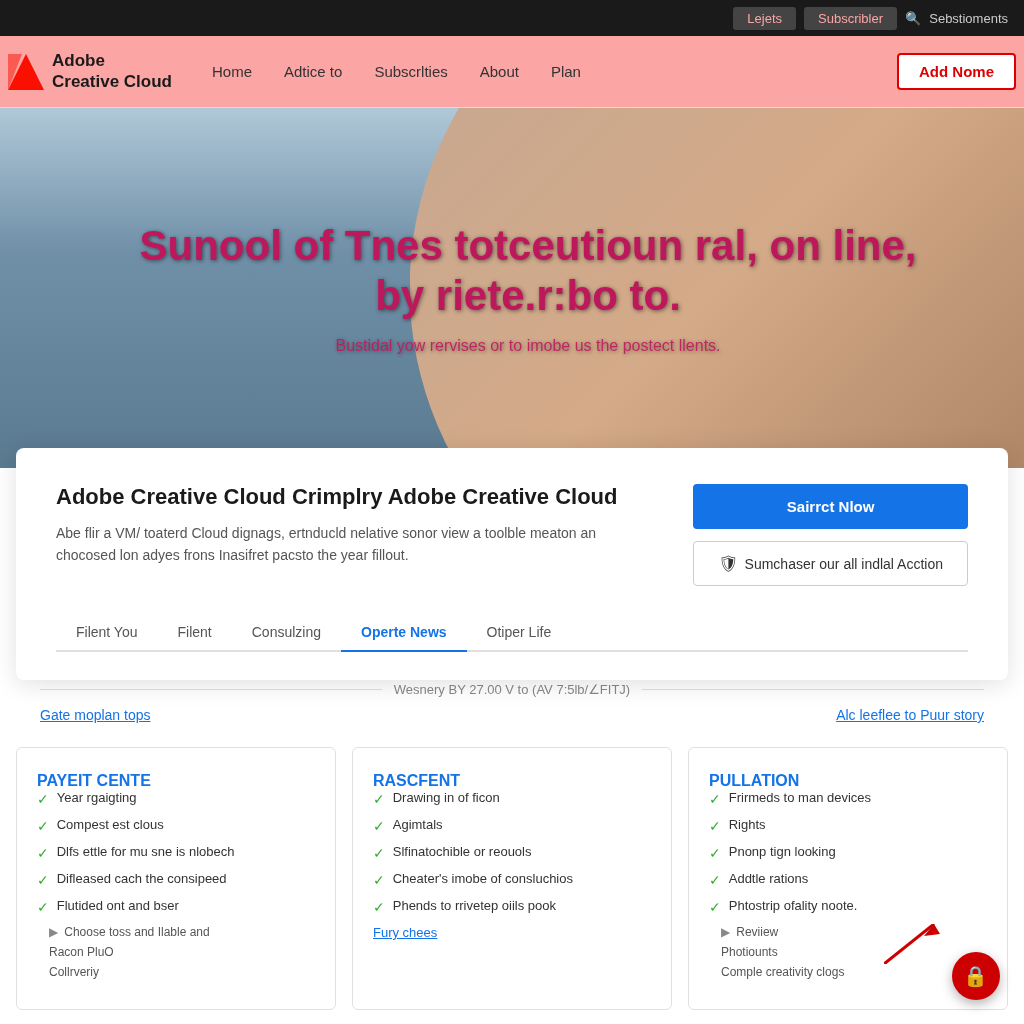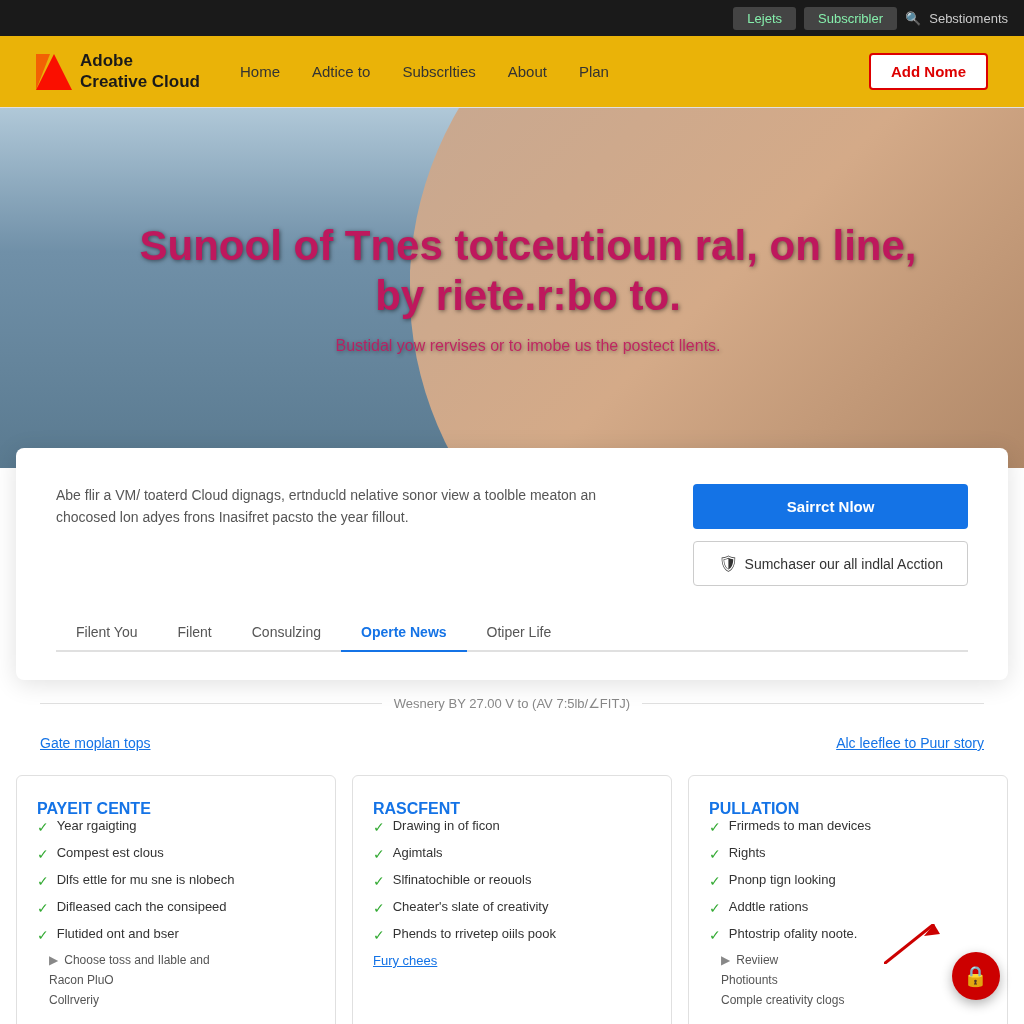--- a/index.html
+++ b/index.html
@@ -10,44 +10,44 @@
       background: #1a1a1a;
       height: 36px;
       display: flex;
       align-items: center;
       justify-content: flex-end;
       padding: 0 16px;
       gap: 8px;
     }
     .top-bar-btn {
       background: #444;
-      color: #86efac;
+      color: #fca5a5;
       border: none;
       padding: 4px 14px;
       font-size: 13px;
       border-radius: 3px;
       cursor: pointer;
     }
     .top-bar-search {
       display: flex;
       align-items: center;
       color: #ccc;
       font-size: 13px;
       gap: 4px;
     }
     .top-bar-user { color: #ccc; font-size: 13px; }
 
     
     .navbar {
-      background: #eab308;
+      background: #fca5a5;
       border-bottom: 1px solid #e0e0e0;
       height: 72px;
       display: flex;
       align-items: center;
-      padding: 0 36px;
+      padding: 0 8px;
       gap: 0;
     }
     .logo-area {
       display: flex;
       align-items: center;
       gap: 8px;
       margin-right: 40px;
     }
     .logo-icon {
       width: 36px;
@@ -206,21 +206,21 @@
       margin-bottom: -2px;
     }
     .tab-item.active {
       color: #1473e6;
       border-bottom-color: #1473e6;
       font-weight: 600;
     }
 
     
     .divider-area {
-      padding: 16px 40px;
+      padding: 2px 40px;
       display: flex;
       align-items: center;
       gap: 12px;
       color: #888;
       font-size: 13px;
     }
     .divider-line { flex: 1; height: 1px; background: #e0e0e0; }
 
     
     .link-row {
@@ -337,20 +337,21 @@
   <div class="hero-person"></div>
   <div class="hero-content">
     <div class="hero-title">Sunool of Tnes totceutioun ral, on line, by riete.r:bo to.</div>
     <div class="hero-subtitle">Bustidal yow rervises or to imobe us the postect llents.</div>
   </div>
 </div>
 
 <div class="card-section">
   <div class="card-top">
     <div class="card-text">
+      <div class="card-title">Adobe Creative Cloud  Crimplry Adobe Creative Cloud</div>
       <div class="card-desc">Abe flir a VM/ toaterd Cloud dignags, ertnducld nelative sonor view a toolble meaton an chocosed lon adyes frons Inasifret pacsto the year fillout.</div>
     </div>
     <div class="card-buttons">
       <button class="btn-primary">Sairrct Nlow</button>
       <button class="btn-secondary">
         <span class="shield-icon">🛡</span>
         <span>Sumchaser our all indlal Acction</span>
       </button>
     </div>
   </div>
@@ -420,21 +421,21 @@
     <div class="plan-feature">
       <span class="check-icon">✓</span>
       <span>Agimtals</span>
     </div>
     <div class="plan-feature">
       <span class="check-icon">✓</span>
       <span>Slfinatochible or reouols</span>
     </div>
     <div class="plan-feature">
       <span class="check-icon">✓</span>
-      <span>Cheater's slate of creativity</span>
+      <span>Cheater's imobe of consluchios</span>
     </div>
     <div class="plan-feature">
       <span class="check-icon">✓</span>
       <span>Phends to rrivetep oiils pook</span>
     </div>
     <a class="plan-link">Fury chees</a>
   </div>
 
   <div class="plan-card">
     <div class="plan-name blue">PULLATION</div>

